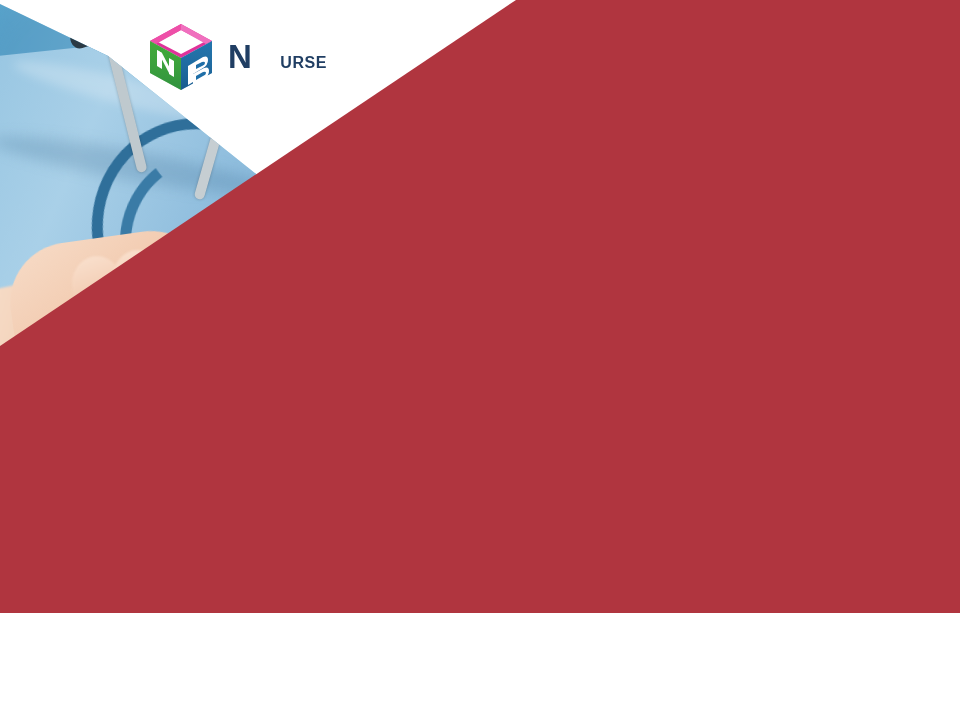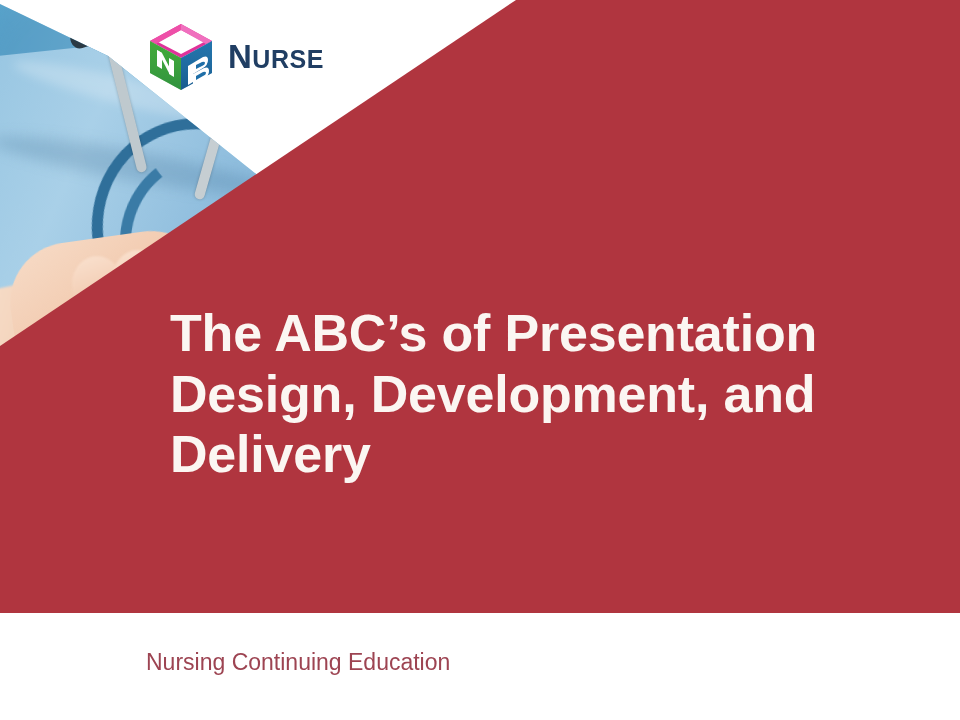--- a/index.html
+++ b/index.html
@@ -207,21 +207,21 @@
     color: #203E63;
     font-family: "Liberation Sans", sans-serif;
     font-weight: 700;
     letter-spacing: .5px;
   }
   .wordmark-line {
     font-size: 33px;
     text-transform: uppercase;
   }
   .wordmark-line .cap { font-size: 33px; }
-  .wordmark-line .sc  { font-size: 25px; }
+  .wordmark-line .sc  { font-size: 16px; margin-left: 28px; }
 
   
   .title {
     position: absolute;
     left: 170px;
     top: 268px;
     width: 720px;
     color: #FBF6F2;
     font-family: "Liberation Sans", sans-serif;
     font-weight: 700;
@@ -324,23 +324,17 @@
           <stop offset="100%" stop-color="#11416E" stop-opacity=".45"></stop>
         </linearGradient>
       </defs>
     </svg>
 
     <div class="wordmark">
       <div class="wordmark-line"><span class="cap">N</span><span class="sc">URSE</span></div>
     </div>
   </div>
 
-  <h1 class="title">
-    <span style="display: block;">The ABC’s of Presentation</span>
-    <span style="display: block;">Design, Development, and</span>
-    <span style="display: block;">Delivery</span>
-  </h1>
 
   <div class="footer">
-    <span class="footer-primary">Nursing Continuing Education</span>
   </div>
 
 </div>
 
 </body></html>

